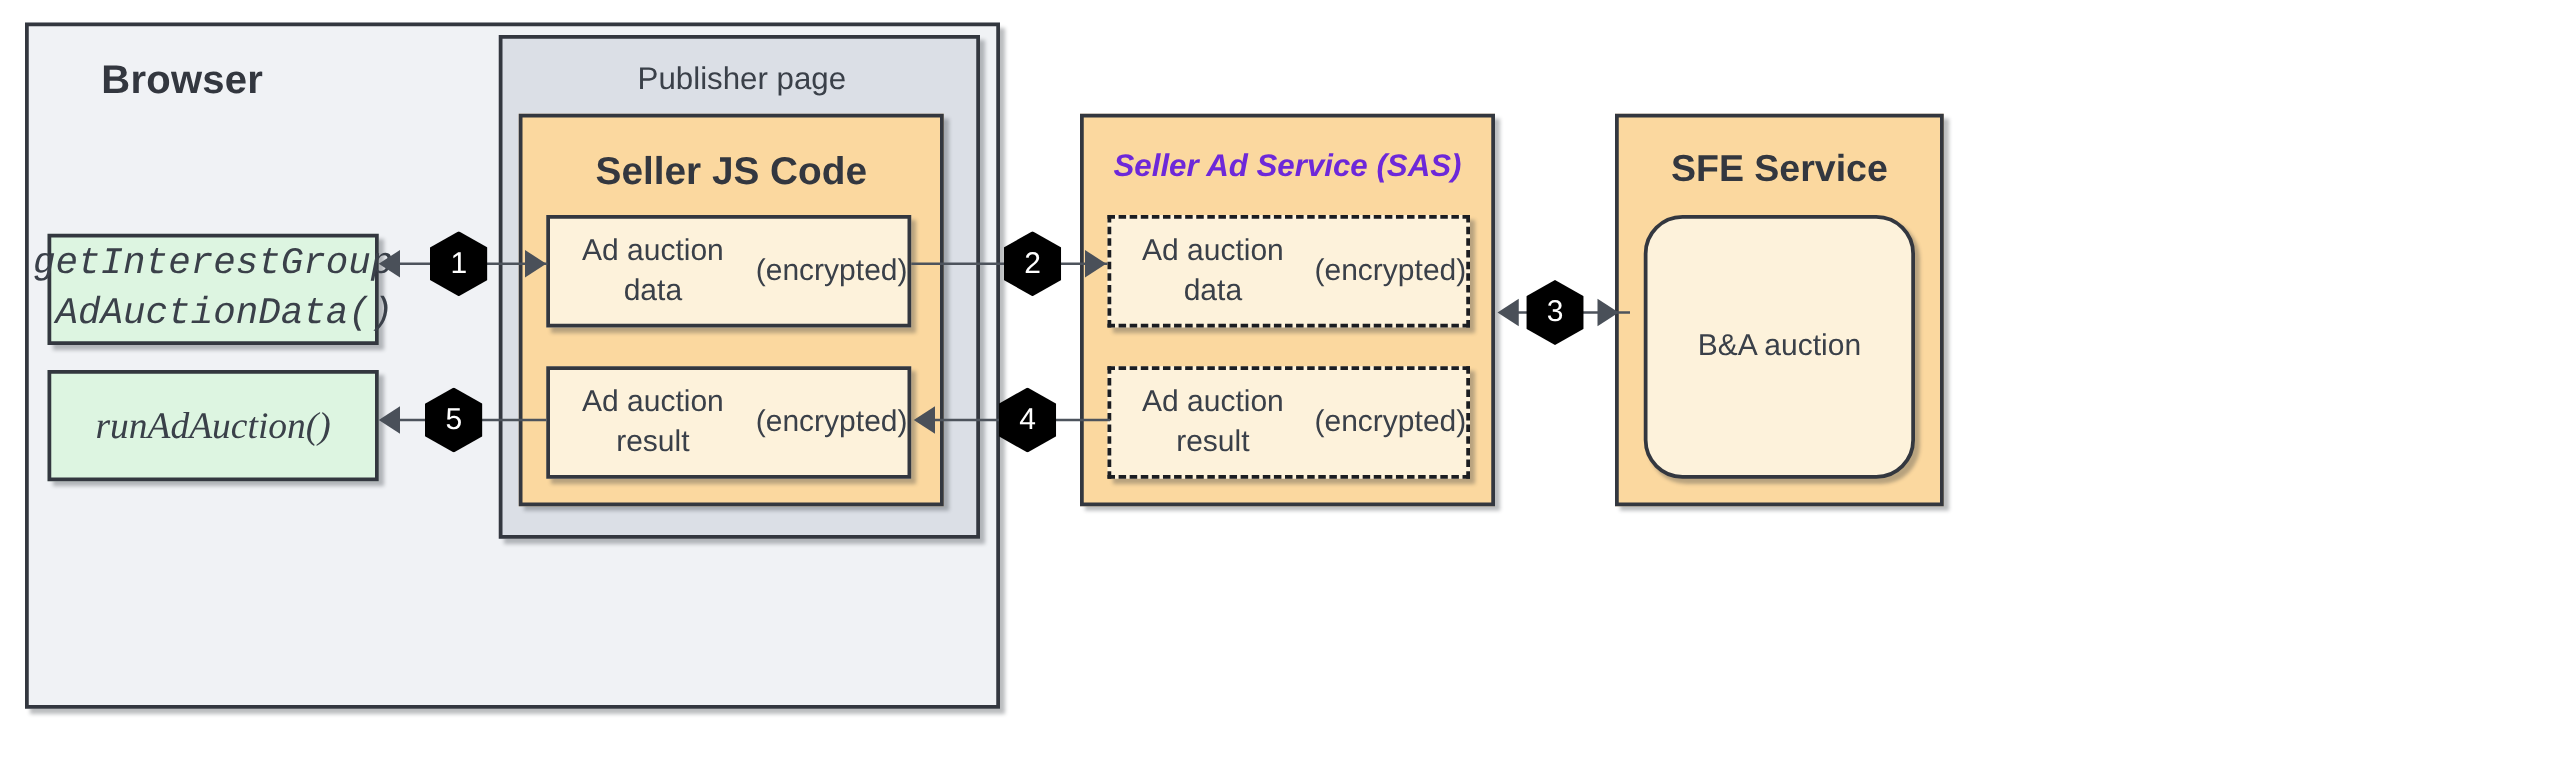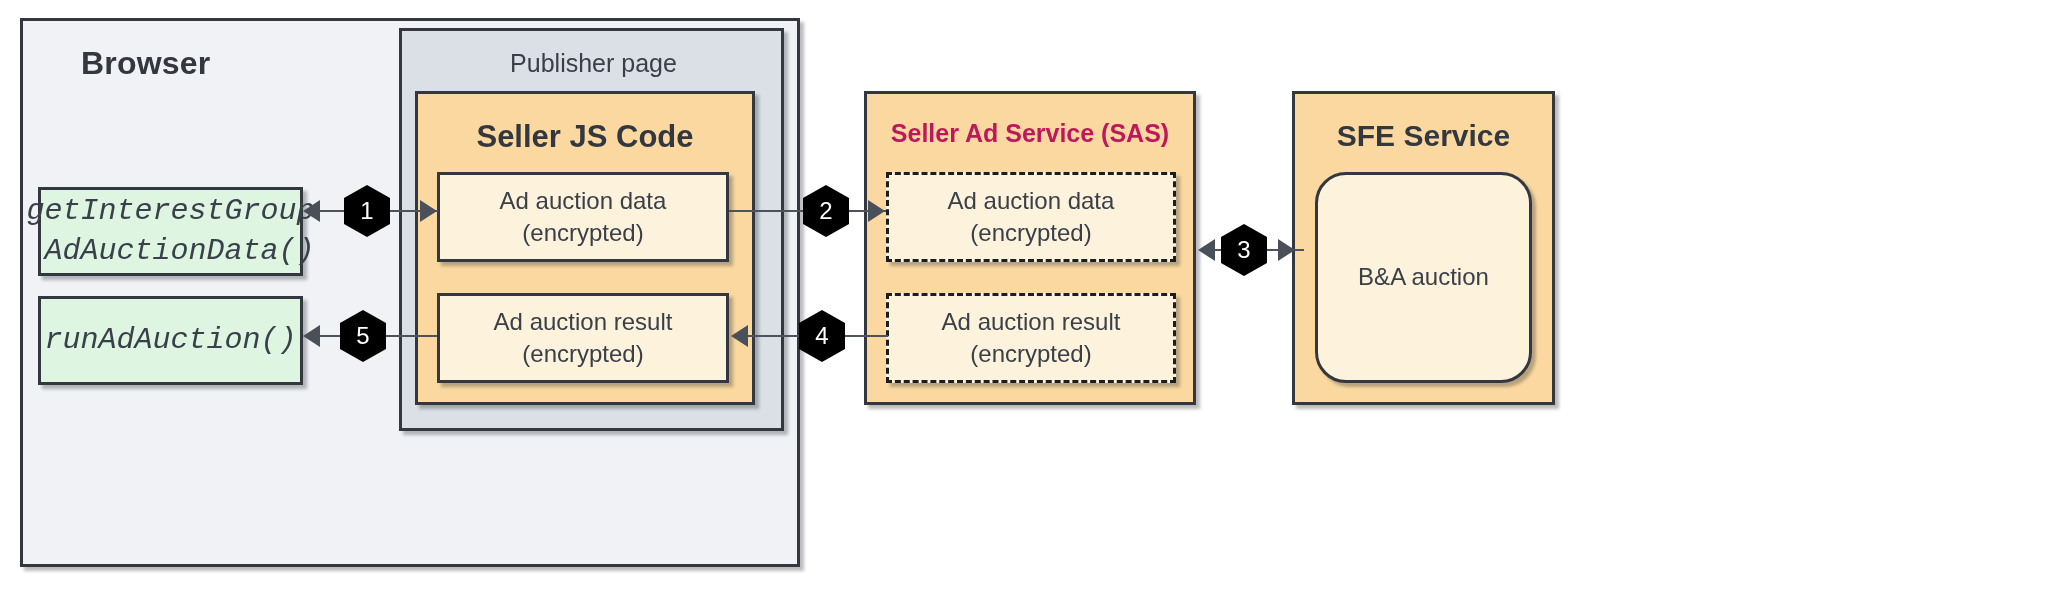--- a/index.html
+++ b/index.html
@@ -39,41 +39,41 @@
     position:absolute;left:0;right:0;top:25px;text-align:center;
     font-size:31px;font-weight:bold;color:#33373f;
   }
 
   .sas{
     left:864px;top:91px;width:332px;height:314px;
     background:#fbd89f;border:3px solid #33373f;
   }
   .sas-title{
     position:absolute;left:0;right:0;top:25px;text-align:center;
-    font-size:25px;font-weight:bold;color:#be185d;
+    font-size:25px;font-weight:bold;color:#6d28d9;font-style:italic;
   }
   .sfe{
     left:1292px;top:91px;width:263px;height:314px;
     background:#fbd89f;border:3px solid #33373f;
   }
   .sfe-title{
     position:absolute;left:0;right:0;top:25px;text-align:center;
     font-size:30px;font-weight:bold;color:#33373f;
   }
 
   
   .greenbox{
     background:#ddf5e1;border:3px solid #33373f;
     display:flex;align-items:center;justify-content:center;text-align:right;
     font-family:"Liberation Mono","DejaVu Sans Mono",monospace;
     font-style:italic;font-size:30px;line-height:1.32;color:#3a4049;
   }
   .creambox{
     background:#fdf2db;border:3px solid #33373f;
-    display:flex;flex-direction:column;align-items:center;justify-content:center;
+    display:flex;flex-direction:row;align-items:center;justify-content:center;
     text-align:center;font-size:24px;line-height:1.35;color:#3a4049;
   }
   .creambox.dashed{border:3px dashed #1b1d21;}
   .creambox .em{}
 
   
   .line{position:absolute;background:#4d535c;height:2px;}
   .arrow{position:absolute;width:0;height:0;}
   .arrow.left{
     border-top:11px solid transparent;border-bottom:11px solid transparent;
@@ -103,21 +103,21 @@
     <div class="browser-title">Browser</div>
   </div>
 
   <div class="bx greenbox shadow" style="left:38px;top:187px;width:265px;height:89px;">
     <div>
       <div>getInterestGroup</div>
       <div>AdAuctionData()</div>
     </div>
   </div>
 
-  <div class="bx greenbox shadow" style="left:38px;top:296px;width:265px;height:89px;">
+  <div class="bx greenbox shadow" style="left:38px;top:296px;width:265px;height:89px;font-family:Liberation Serif, serif;">
     <div>
       <div>runAdAuction()</div>
     </div>
   </div>
 
   <div class="bx pubpage shadow">
     <div class="pubpage-title">Publisher page</div>
   </div>
 
   <div class="bx sellerjs shadow">

